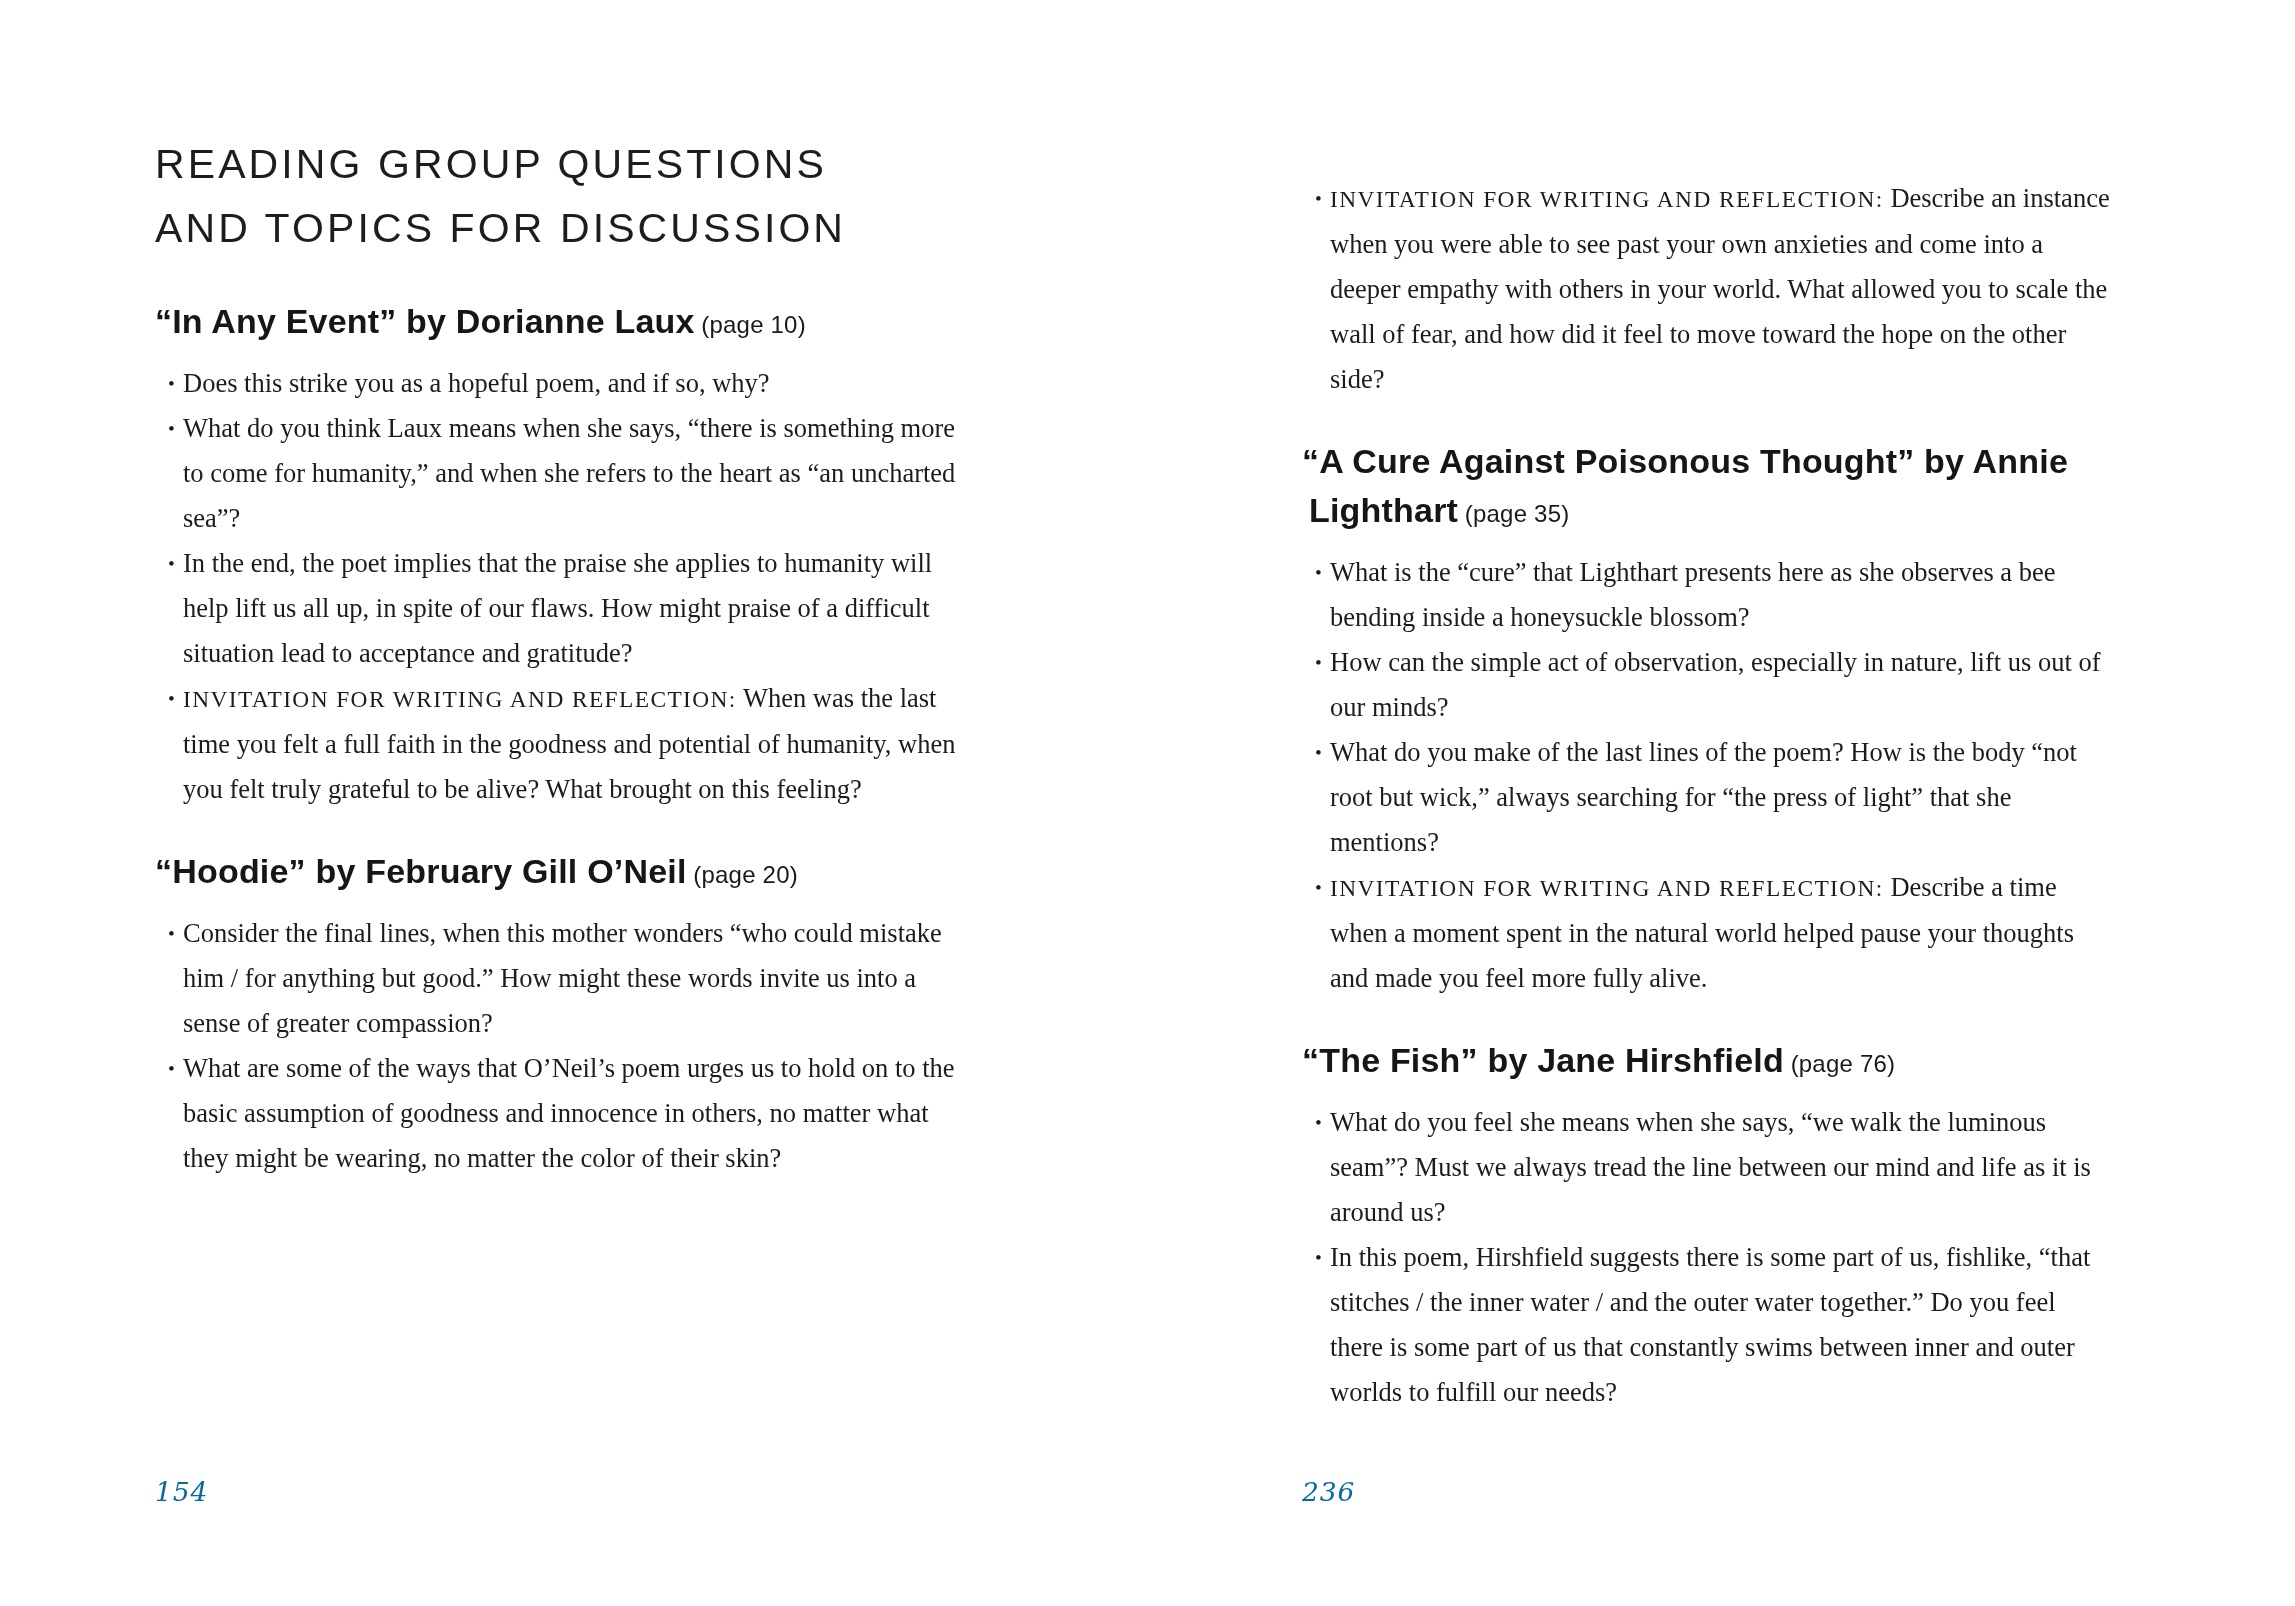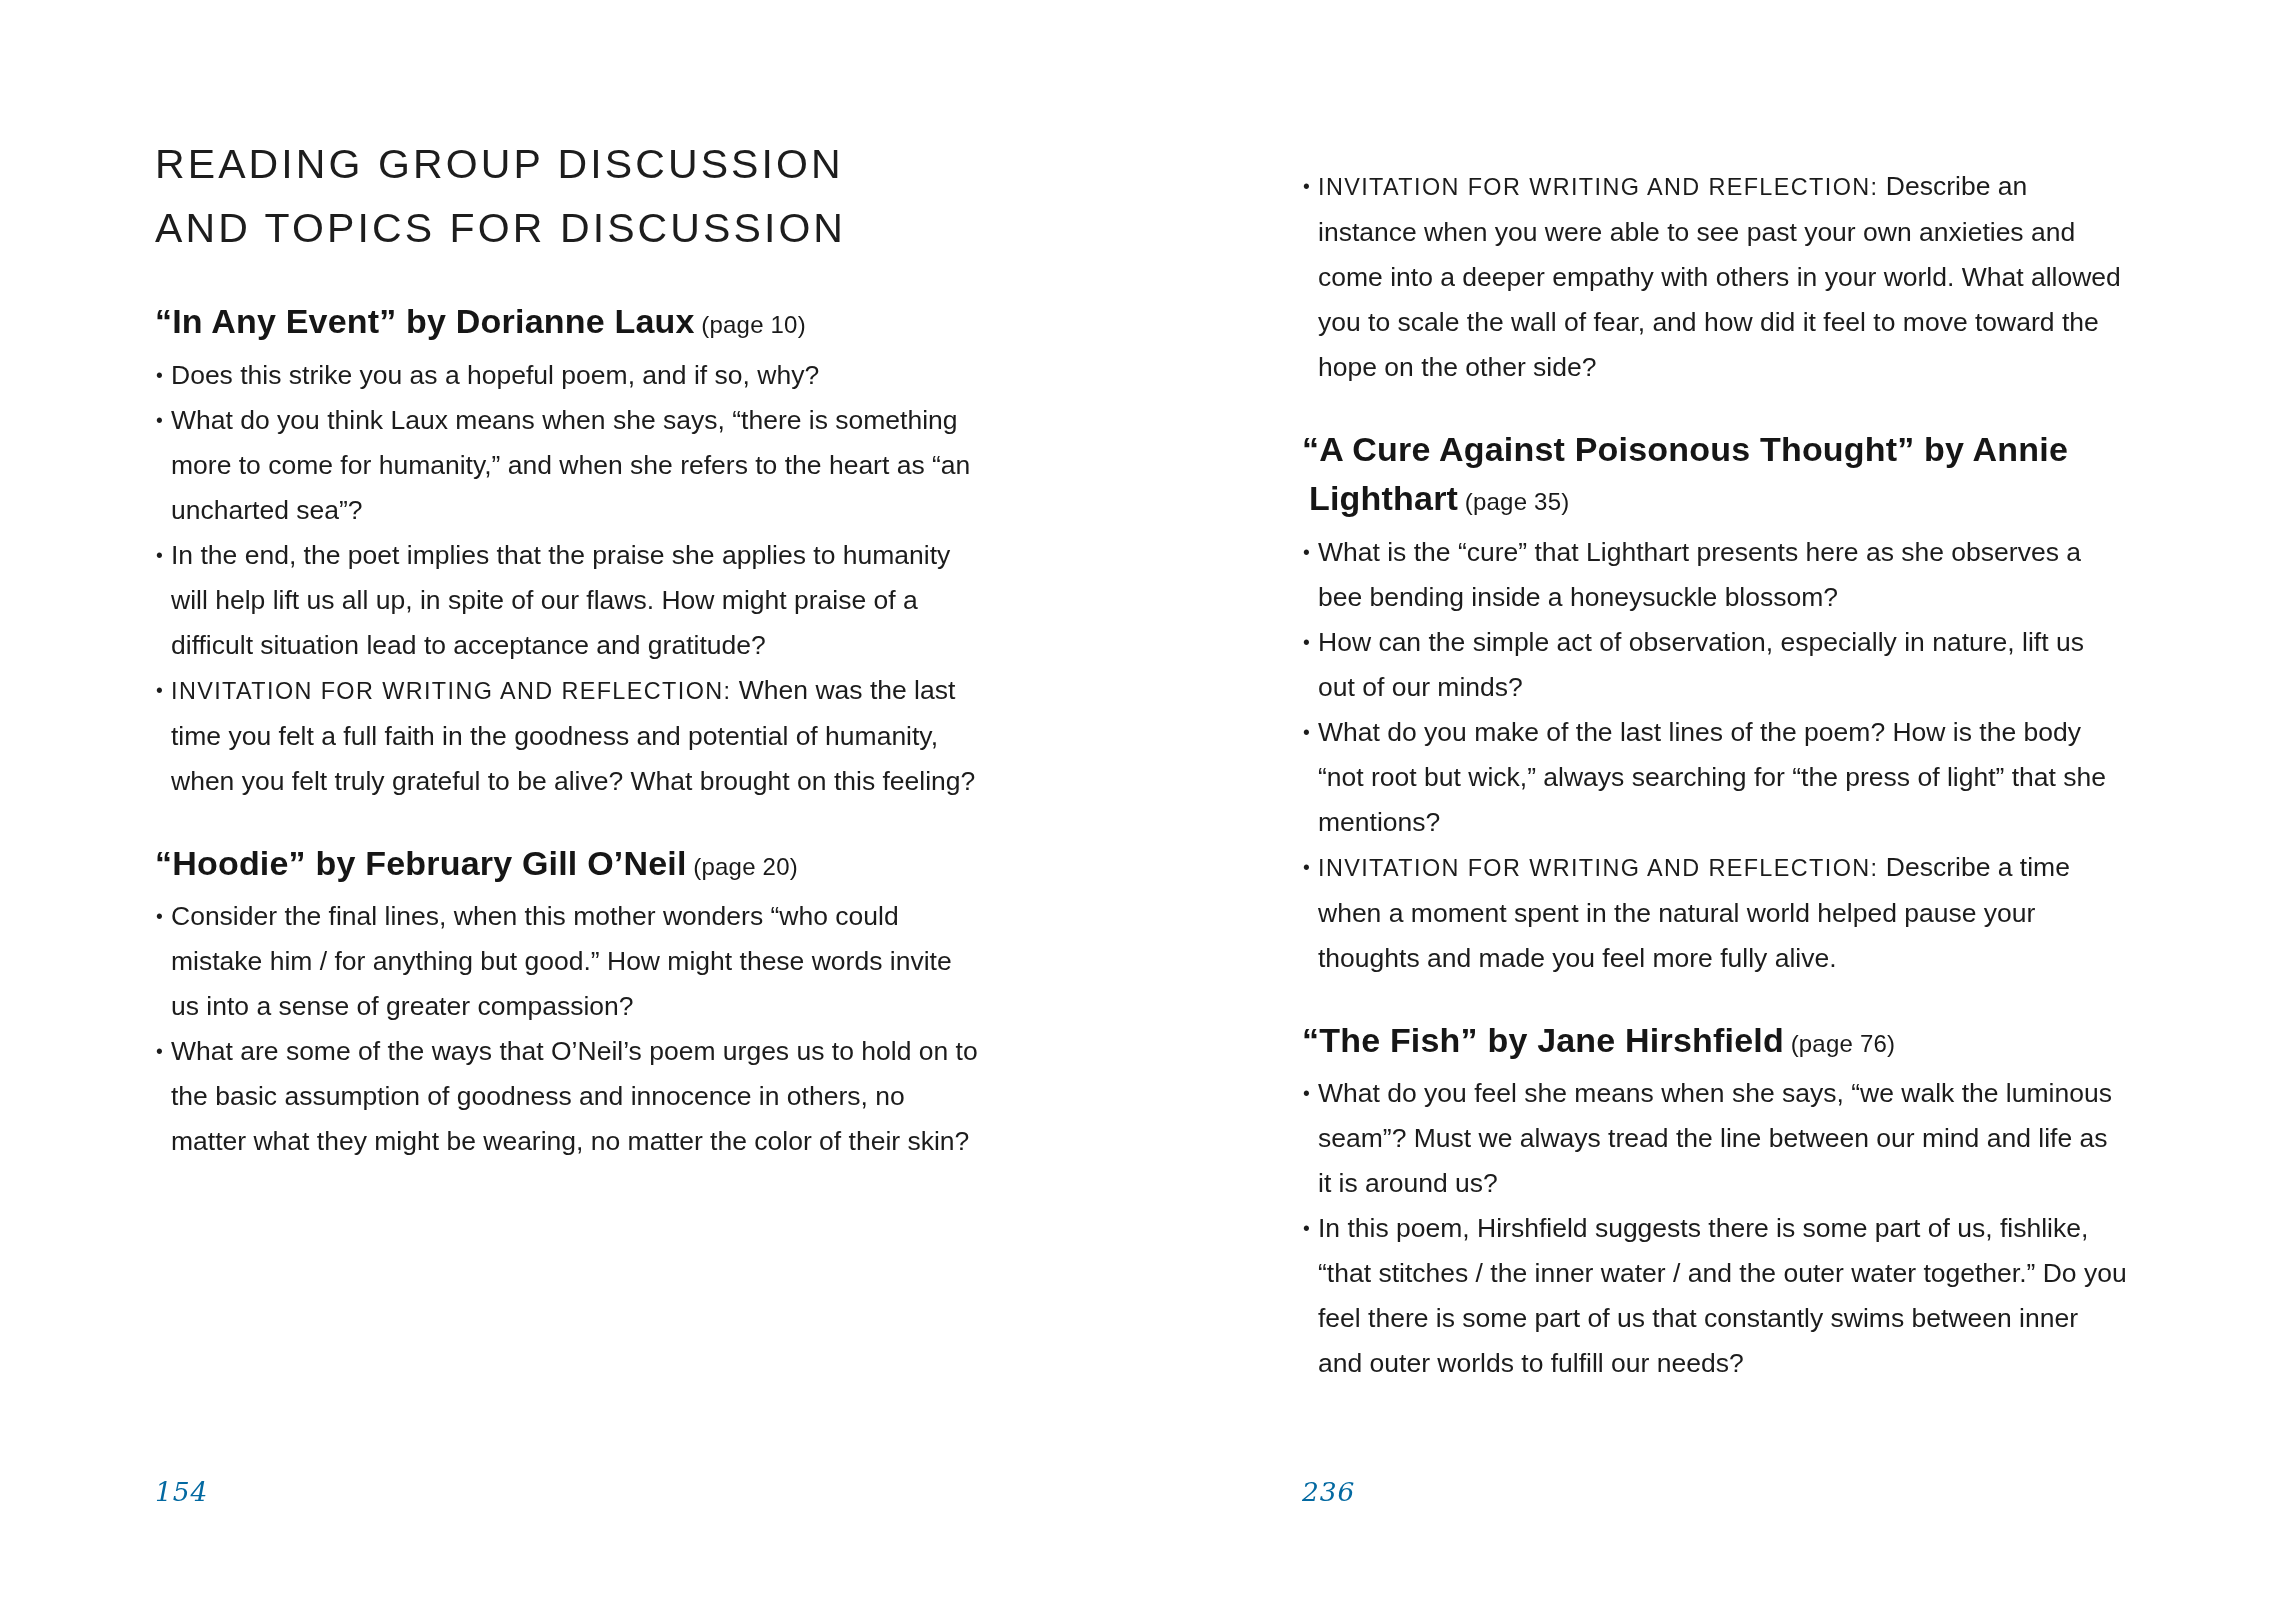--- a/index.html
+++ b/index.html
@@ -48,22 +48,23 @@
   .section-heading .pageref {
     font-size: 24px;
     font-weight: 400;
     letter-spacing: 0.2px;
     margin-left: 0.28em;
     color: #1a1a1a;
   }
 
   ul.bullets {
     list-style: none;
-    margin: 0;
+    margin: 12px;
     padding: 0;
+    font-family: Liberation Serif, serif;
   }
   ul.bullets li {
     position: relative;
     padding-left: 16px;
     font-size: 26.5px;
     line-height: 45px;
     color: #1c1c1c;
   }
   ul.bullets li::before {
     content: "\2022";
@@ -92,21 +93,21 @@
   }
 </style>
 </head>
 <body>
 
 <div class="spread">
 
   <section class="page page-left">
 
     <h1 class="book-title">
-      <span class="title-line">READING GROUP DISCUSSION</span>
+      <span class="title-line">READING GROUP QUESTIONS</span>
       <span class="title-line">AND TOPICS FOR DISCUSSION</span>
     </h1>
 
     <div class="section">
       <h2 class="section-heading"><span>“In Any Event” by Dorianne Laux</span><span class="pageref">(page 10)</span></h2>
       <ul class="bullets">
         <li><span>Does this strike you as a hopeful poem, and if so, why?</span></li>
         <li><span>What do you think Laux means when she says, “there is something more to come for humanity,” and when she refers to the heart as “an uncharted sea”?</span></li>
         <li><span>In the end, the poet implies that the praise she applies to humanity will help lift us all up, in spite of our flaws. How might praise of a difficult situation lead to acceptance and gratitude?</span></li>
         <li><span class="invite-label">INVITATION FOR WRITING AND REFLECTION:</span> <span>When was the last time you felt a full faith in the goodness and potential of humanity, when you felt truly grateful to be alive? What brought on this feeling?</span></li>

